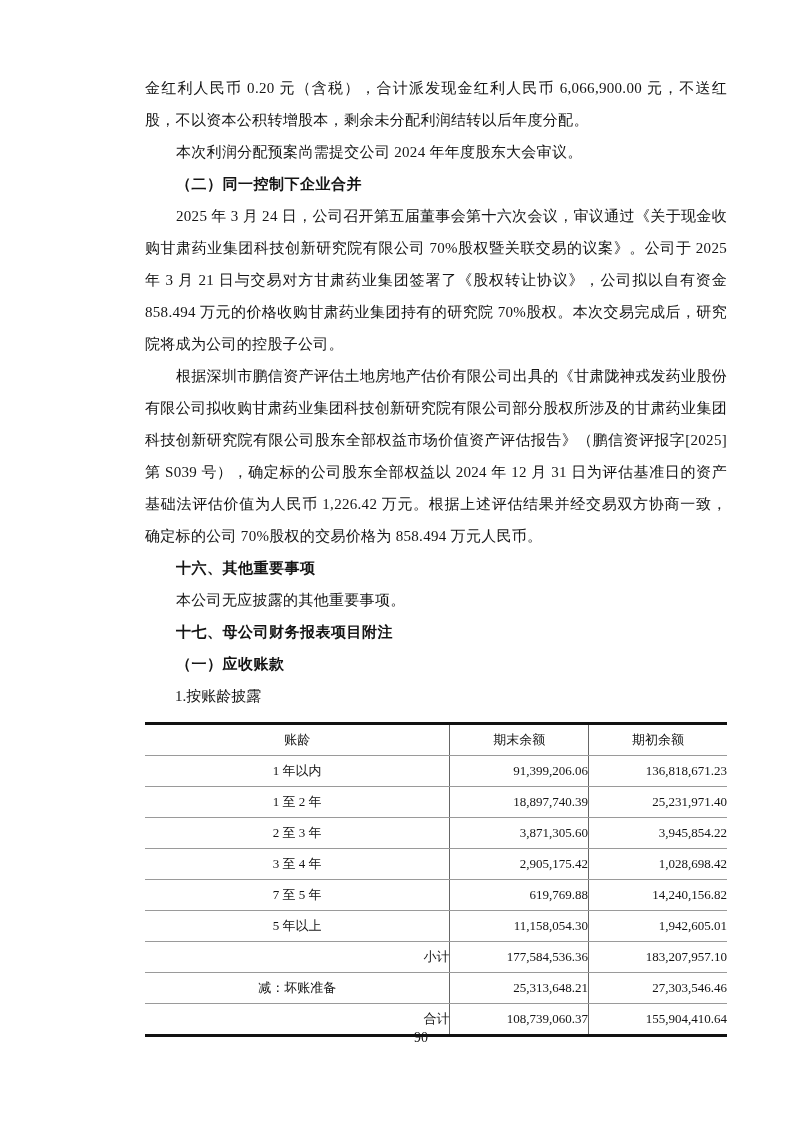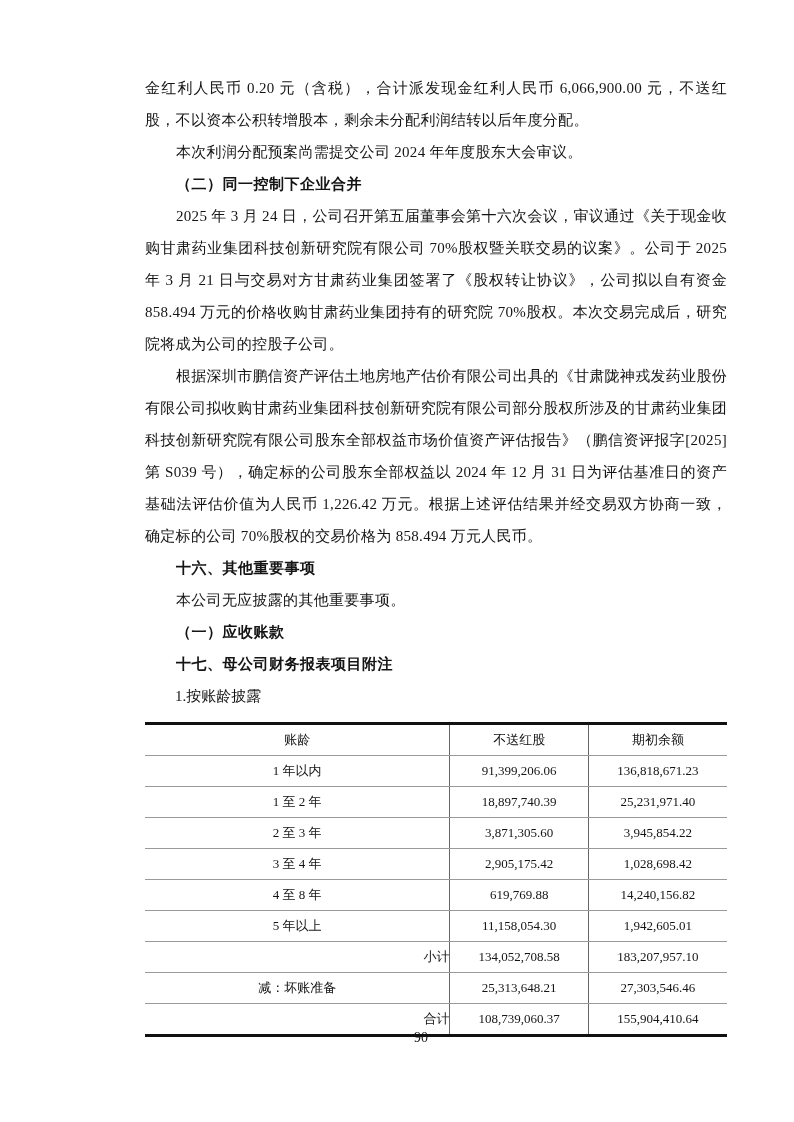--- a/index.html
+++ b/index.html
@@ -49,21 +49,21 @@
   }
   table.aging td, table.aging th {
     height:30px;
     padding:0;
     border-bottom:1px solid #9a9a9a;
     font-weight:400;
     vertical-align:middle;
   }
   table.aging tr:last-child td { border-bottom:none; }
   .col-age   { width:52.4%; text-align:center;  padding-left:6px; }
-  .col-num   { width:23.8%; text-align:center; padding-right:12px; border-left:1px solid #666; }
+  .col-num   { width:23.8%; text-align:right; padding-right:12px; border-left:1px solid #666; }
   th.col-age { text-align:center; padding-left:0; }
   th.col-num { text-align:center; padding-right:0; }
   td.center-label { text-align:right; padding-left:0; }
   .page-number {
     position:absolute;
     left:130px; bottom:76px;
     width:582px;
     text-align:center;
     font-size:14px;
   }
@@ -77,29 +77,29 @@
     <p class="para">金红利人民币 0.20 元（含税），合计派发现金红利人民币 6,066,900.00 元，不送红股，不以资本公积转增股本，剩余未分配利润结转以后年度分配。</p>
     <p class="para indent">本次利润分配预案尚需提交公司 2024 年年度股东大会审议。</p>
 
     <p class="heading">（二）同一控制下企业合并</p>
     <p class="para indent">2025 年 3 月 24 日，公司召开第五届董事会第十六次会议，审议通过《关于现金收购甘肃药业集团科技创新研究院有限公司 70%股权暨关联交易的议案》。公司于 2025 年 3 月 21 日与交易对方甘肃药业集团签署了《股权转让协议》，公司拟以自有资金 858.494 万元的价格收购甘肃药业集团持有的研究院 70%股权。本次交易完成后，研究院将成为公司的控股子公司。</p>
     <p class="para indent">根据深圳市鹏信资产评估土地房地产估价有限公司出具的《甘肃陇神戎发药业股份有限公司拟收购甘肃药业集团科技创新研究院有限公司部分股权所涉及的甘肃药业集团科技创新研究院有限公司股东全部权益市场价值资产评估报告》（鹏信资评报字[2025]第 S039 号），确定标的公司股东全部权益以 2024 年 12 月 31 日为评估基准日的资产基础法评估价值为人民币 1,226.42 万元。根据上述评估结果并经交易双方协商一致，确定标的公司 70%股权的交易价格为 858.494 万元人民币。</p>
 
     <p class="heading">十六、其他重要事项</p>
     <p class="para indent">本公司无应披露的其他重要事项。</p>
 
+    <p class="heading">十七、母公司财务报表项目附注</p>
     <p class="heading">（一）应收账款</p>
-    <p class="heading">十七、母公司财务报表项目附注</p>
     <p class="sub-label">1.按账龄披露</p>
 
     <table class="aging">
       <tbody>
           <tr>
         <th class="col-age">账龄</th>
-        <th class="col-num">不送红股</th>
+        <th class="col-num">期末余额</th>
         <th class="col-num">期初余额</th>
       </tr>
       <tr>
         <td class="col-age">1 年以内</td>
         <td class="col-num">91,399,206.06</td>
         <td class="col-num">136,818,671.23</td>
       </tr>
       <tr>
         <td class="col-age">1 至 2 年</td>
         <td class="col-num">18,897,740.39</td>
@@ -109,32 +109,32 @@
         <td class="col-age">2 至 3 年</td>
         <td class="col-num">3,871,305.60</td>
         <td class="col-num">3,945,854.22</td>
       </tr>
       <tr>
         <td class="col-age">3 至 4 年</td>
         <td class="col-num">2,905,175.42</td>
         <td class="col-num">1,028,698.42</td>
       </tr>
       <tr>
-        <td class="col-age">4 至 8 年</td>
+        <td class="col-age">7 至 5 年</td>
         <td class="col-num">619,769.88</td>
         <td class="col-num">14,240,156.82</td>
       </tr>
       <tr>
         <td class="col-age">5 年以上</td>
         <td class="col-num">11,158,054.30</td>
         <td class="col-num">1,942,605.01</td>
       </tr>
       <tr>
         <td class="col-age center-label">小计</td>
-        <td class="col-num">134,052,708.58</td>
+        <td class="col-num">177,584,536.36</td>
         <td class="col-num">183,207,957.10</td>
       </tr>
       <tr>
         <td class="col-age">减：坏账准备</td>
         <td class="col-num">25,313,648.21</td>
         <td class="col-num">27,303,546.46</td>
       </tr>
       <tr>
         <td class="col-age center-label">合计</td>
         <td class="col-num">108,739,060.37</td>

